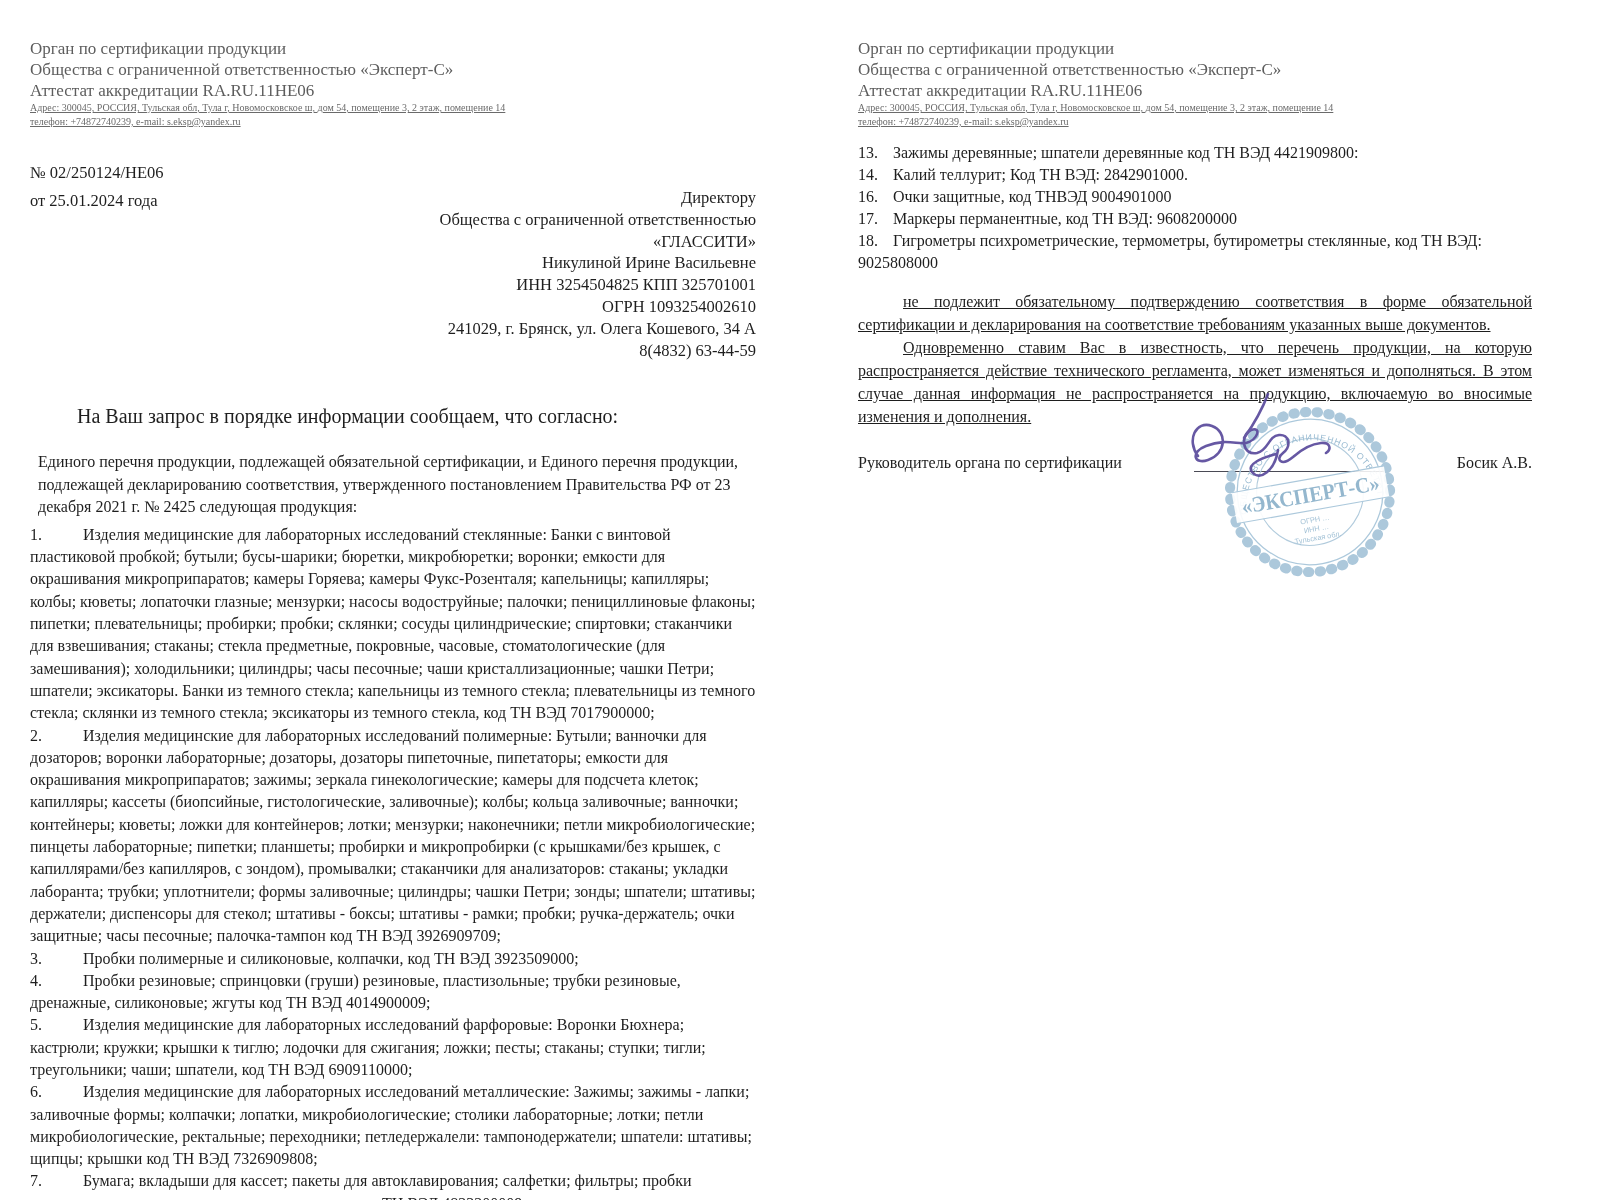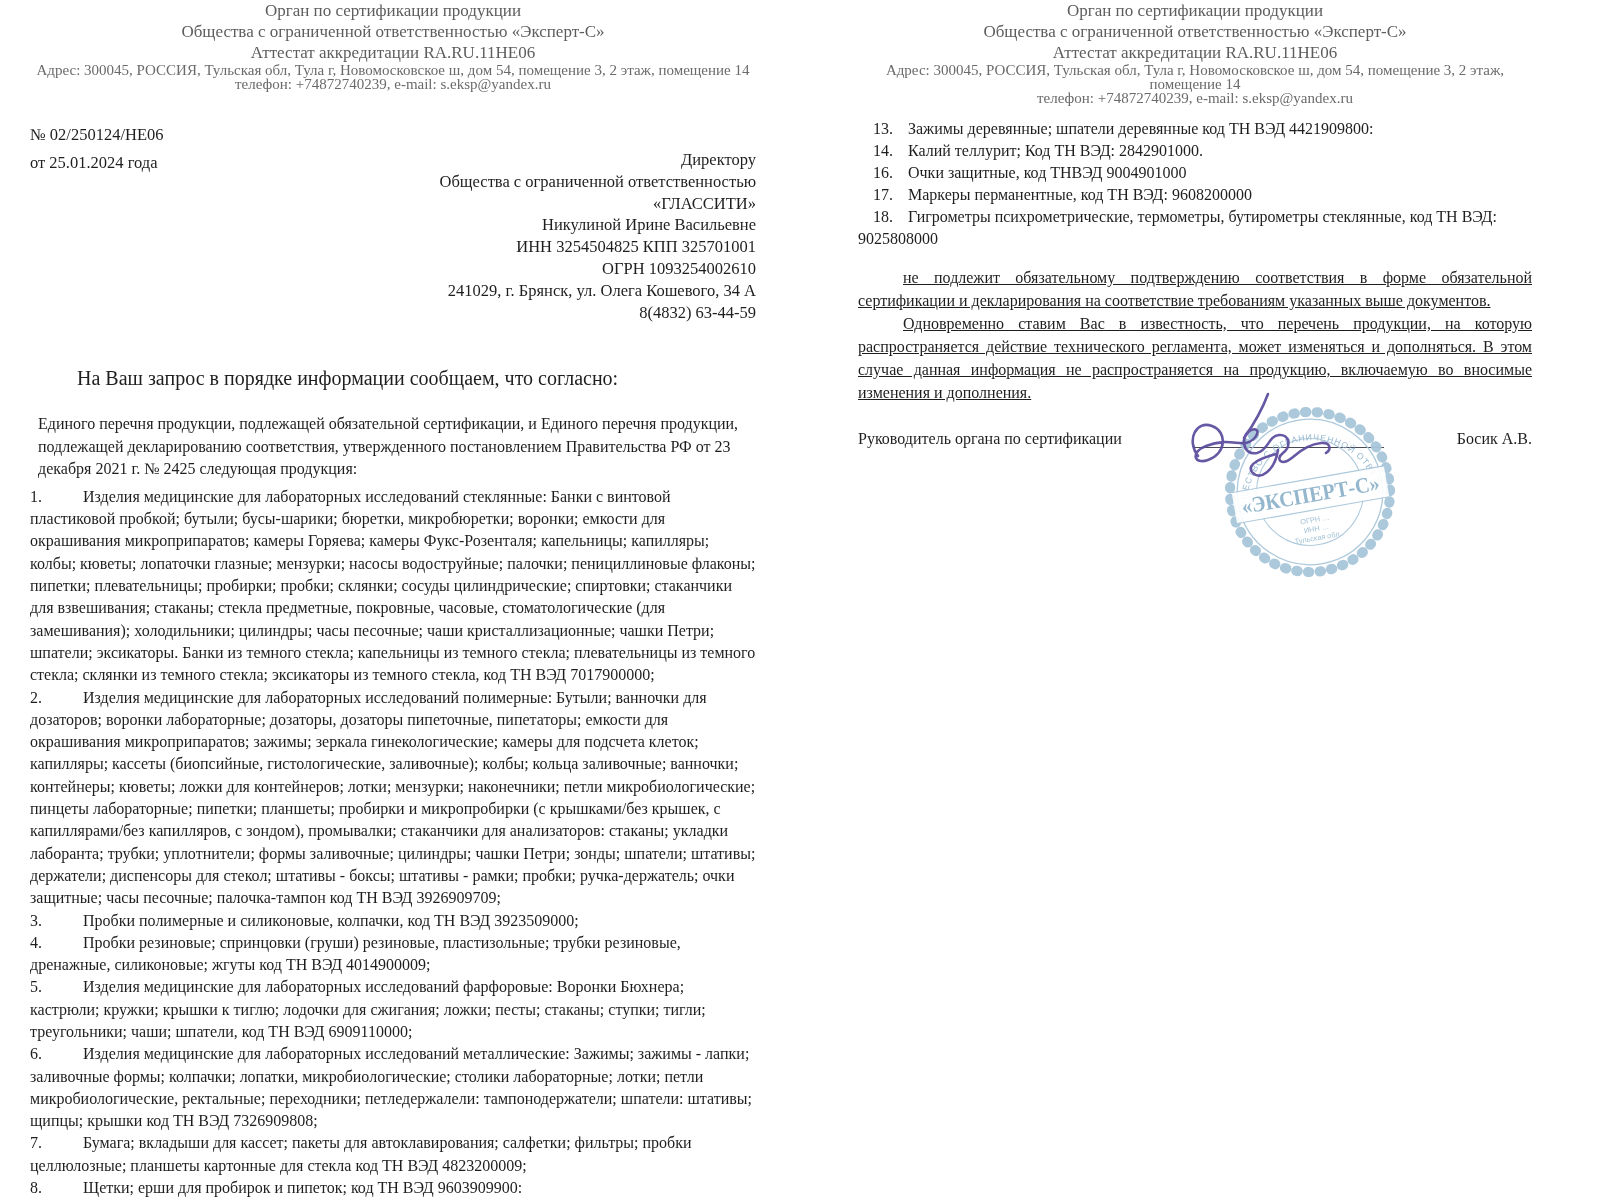--- a/index.html
+++ b/index.html
@@ -7,40 +7,40 @@
     width:1600px;height:1200px;position:relative;overflow:hidden;
     background:#ffffff;
     font-family:"Liberation Serif","DejaVu Serif",serif;
     color:#1e1e1e;
   }
   .page{position:absolute;top:0;}
   #page1{left:30px;width:726px;}
   #page2{left:858px;width:674px;}
 
   
-  .letterhead{text-align:center;color:#5d5d5d;}
+  .letterhead{padding-top:38px;text-align:left;color:#5d5d5d;}
   .lh-line{font-size:17px;line-height:21px;}
-  .lh-small{font-size:15px;line-height:14px;color:#6a6a6a;}
+  .lh-small{font-size:10px;line-height:14px;color:#6a6a6a;text-decoration:underline;}
 
   
   .ref-row{display:flex;justify-content:space-between;margin-top:30px;}
   .ref-block{font-size:16.5px;line-height:28px;white-space:nowrap;}
   .recipient{font-size:16.5px;line-height:21.8px;text-align:right;margin-top:28px;}
 
   .intro{margin:44px 0 0 0;font-size:20px;line-height:22px;text-indent:47px;}
   .basis{margin:24px 0 0 8px;font-size:16px;line-height:22.5px;}
 
   .items{margin-top:5px;}
   .item{margin:0;font-size:16px;line-height:22.3px;}
   .item .num{display:inline-block;width:53px;}
 
   
   .items2{margin-top:13px;}
   .item2{margin:0;font-size:16px;line-height:22px;}
-  .item2 .num{display:inline-block;width:35px;margin-left:15px;}
+  .item2 .num{display:inline-block;width:35px;}
 
   .para{margin:0;font-size:16px;line-height:23px;text-align:justify;text-indent:45px;text-decoration:underline;}
   .para.first{margin-top:16px;}
 
   .sig-row{display:flex;justify-content:space-between;align-items:flex-end;margin-top:26px;font-size:16px;gap:20px;}
   .sig-role{white-space:nowrap;}
   .sig-line{width:190px;border-bottom:1.4px solid #4a4a55;height:14px;}
   .sig-name{white-space:nowrap;}
 
   .stamp{

